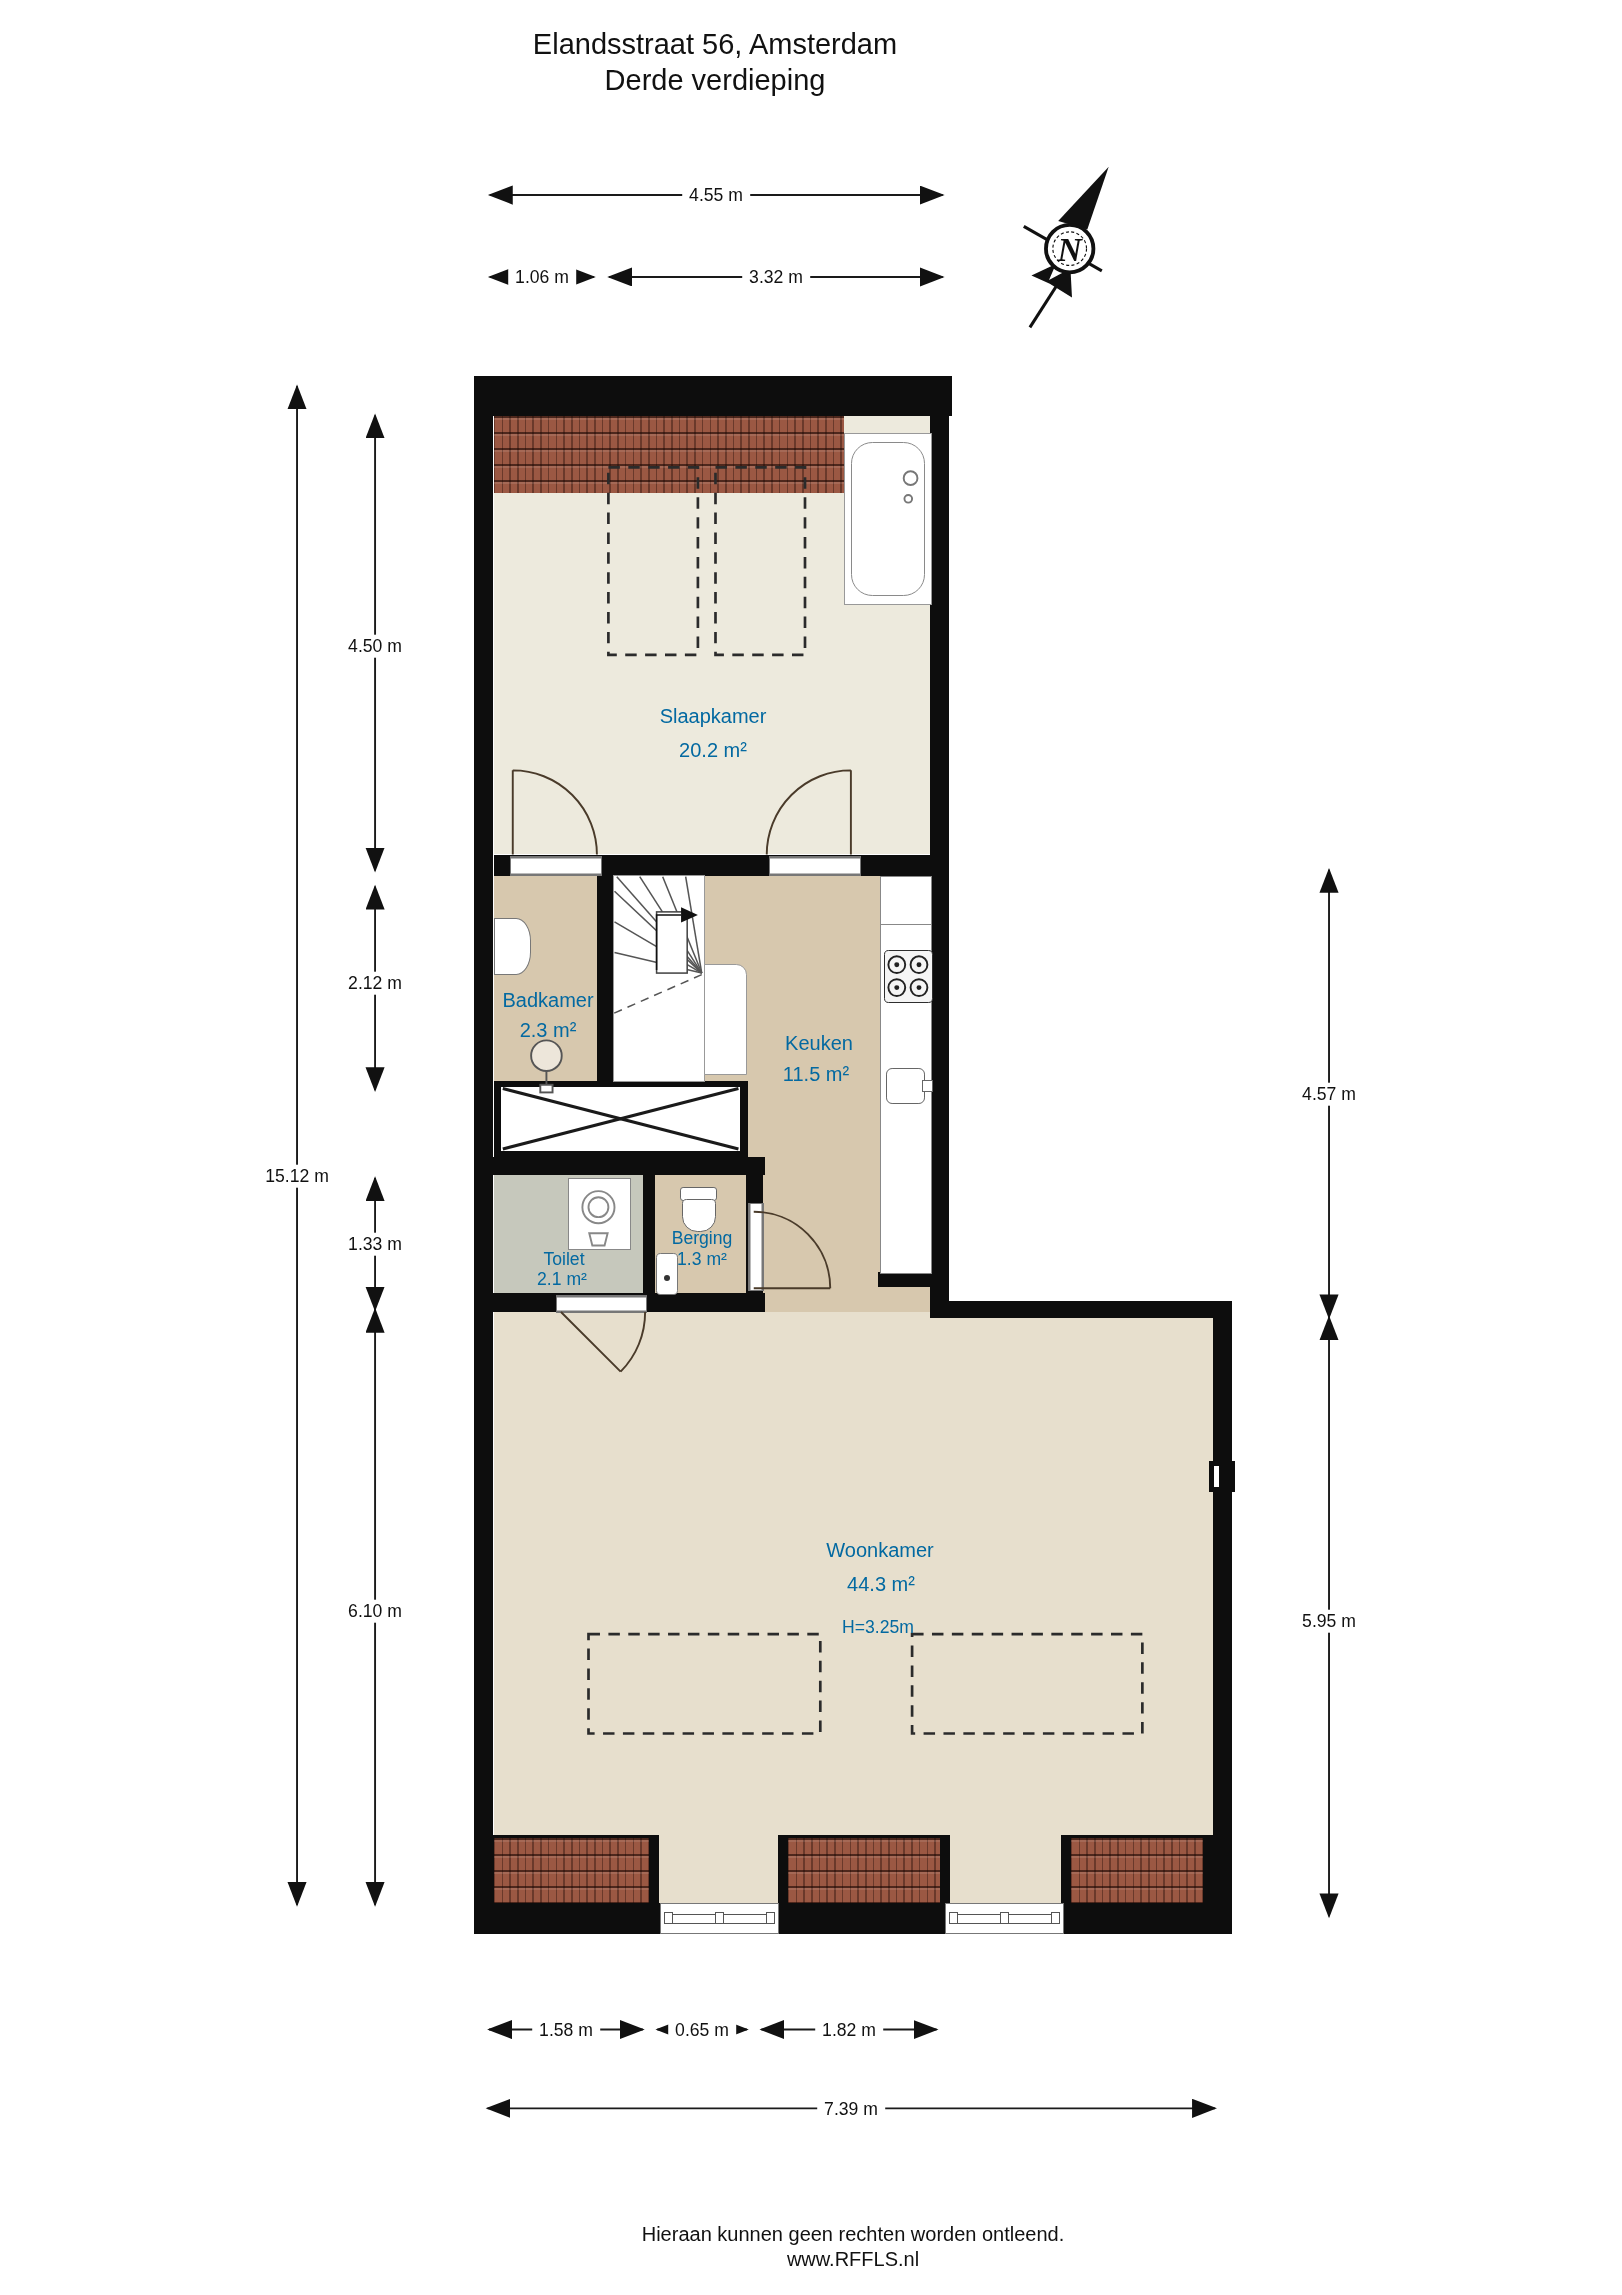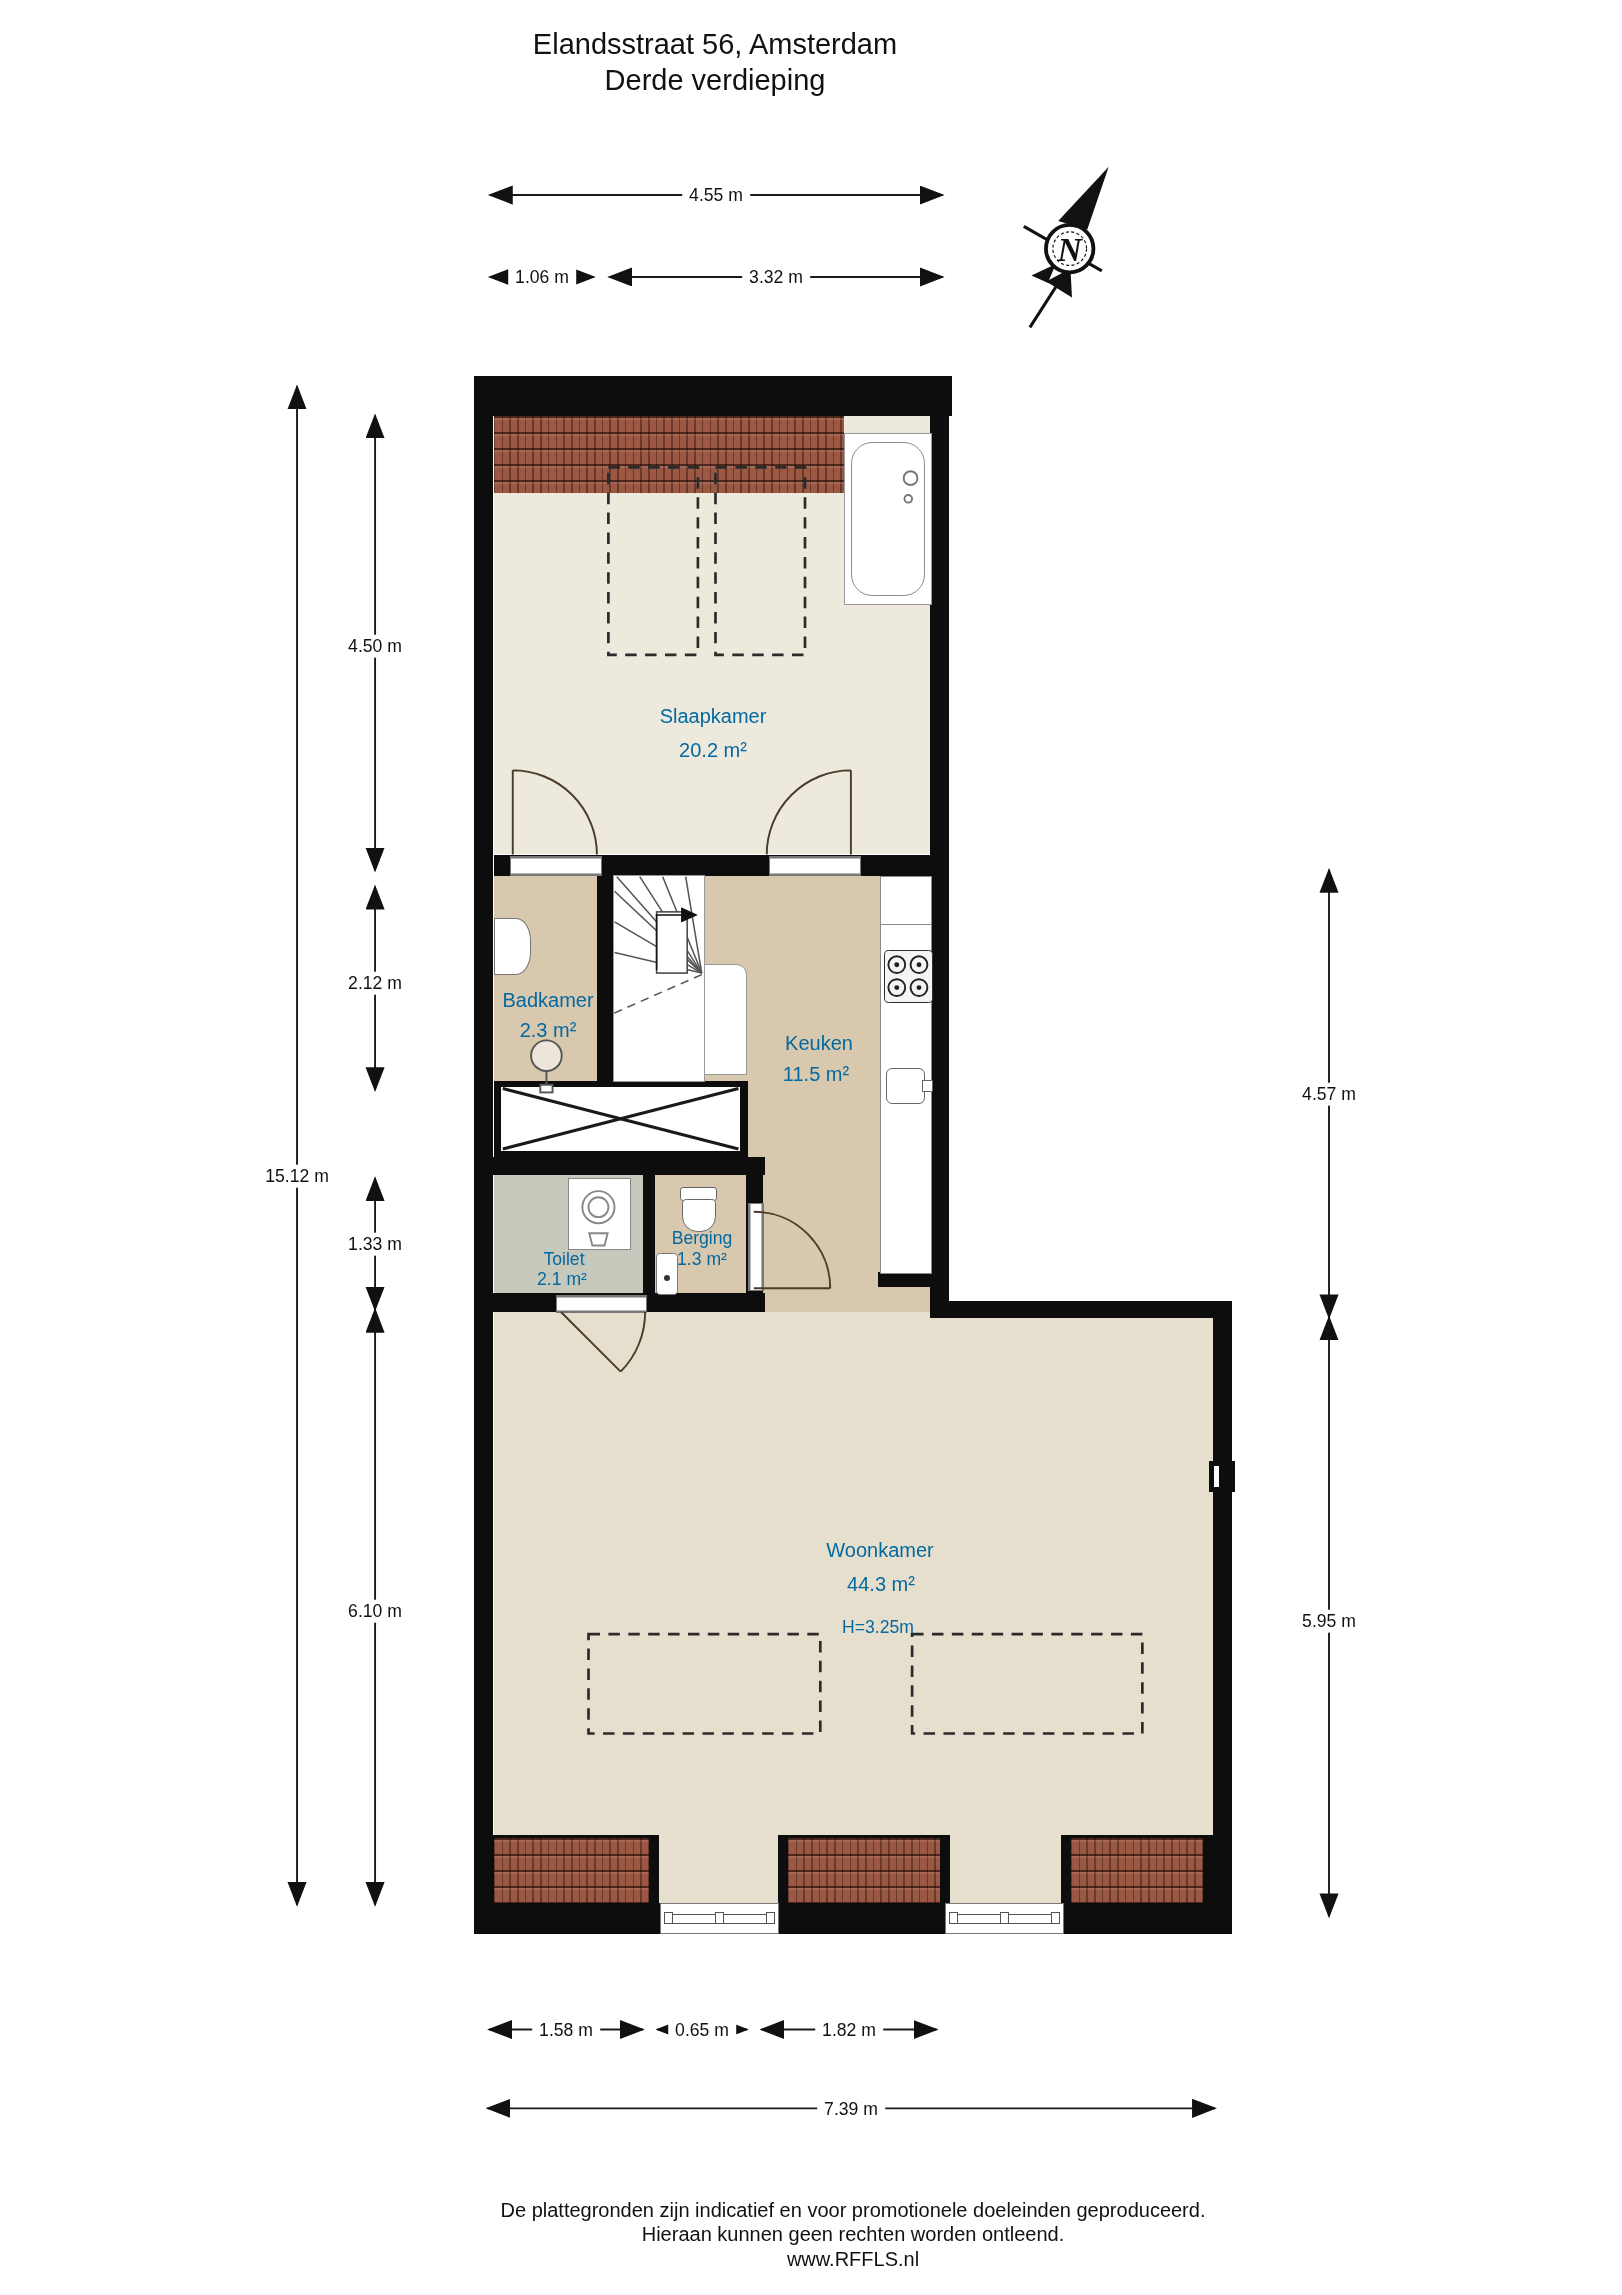--- a/index.html
+++ b/index.html
@@ -226,18 +226,17 @@
   <div class="dim" style="left:375px;top:983px">2.12 m</div>
   <div class="dim" style="left:375px;top:1244px">1.33 m</div>
   <div class="dim" style="left:375px;top:1611px">6.10 m</div>
   <div class="dim" style="left:1329px;top:1094px">4.57 m</div>
   <div class="dim" style="left:1329px;top:1621px">5.95 m</div>
   <div class="dim" style="left:566px;top:2030px">1.58 m</div>
   <div class="dim" style="left:702px;top:2030px">0.65 m</div>
   <div class="dim" style="left:849px;top:2030px">1.82 m</div>
   <div class="dim" style="left:851px;top:2109px">7.39 m</div>
 
-  <div class="foot" style="left:853px;top:2210px">De plattegronden zijn indicatief en voor promotionele doeleinden geproduceerd.</div>
   <div class="foot" style="left:853px;top:2234px">Hieraan kunnen geen rechten worden ontleend.</div>
   <div class="foot" style="left:853px;top:2259px">www.RFFLS.nl</div>
 
 </div>
 
 
 </body></html>

